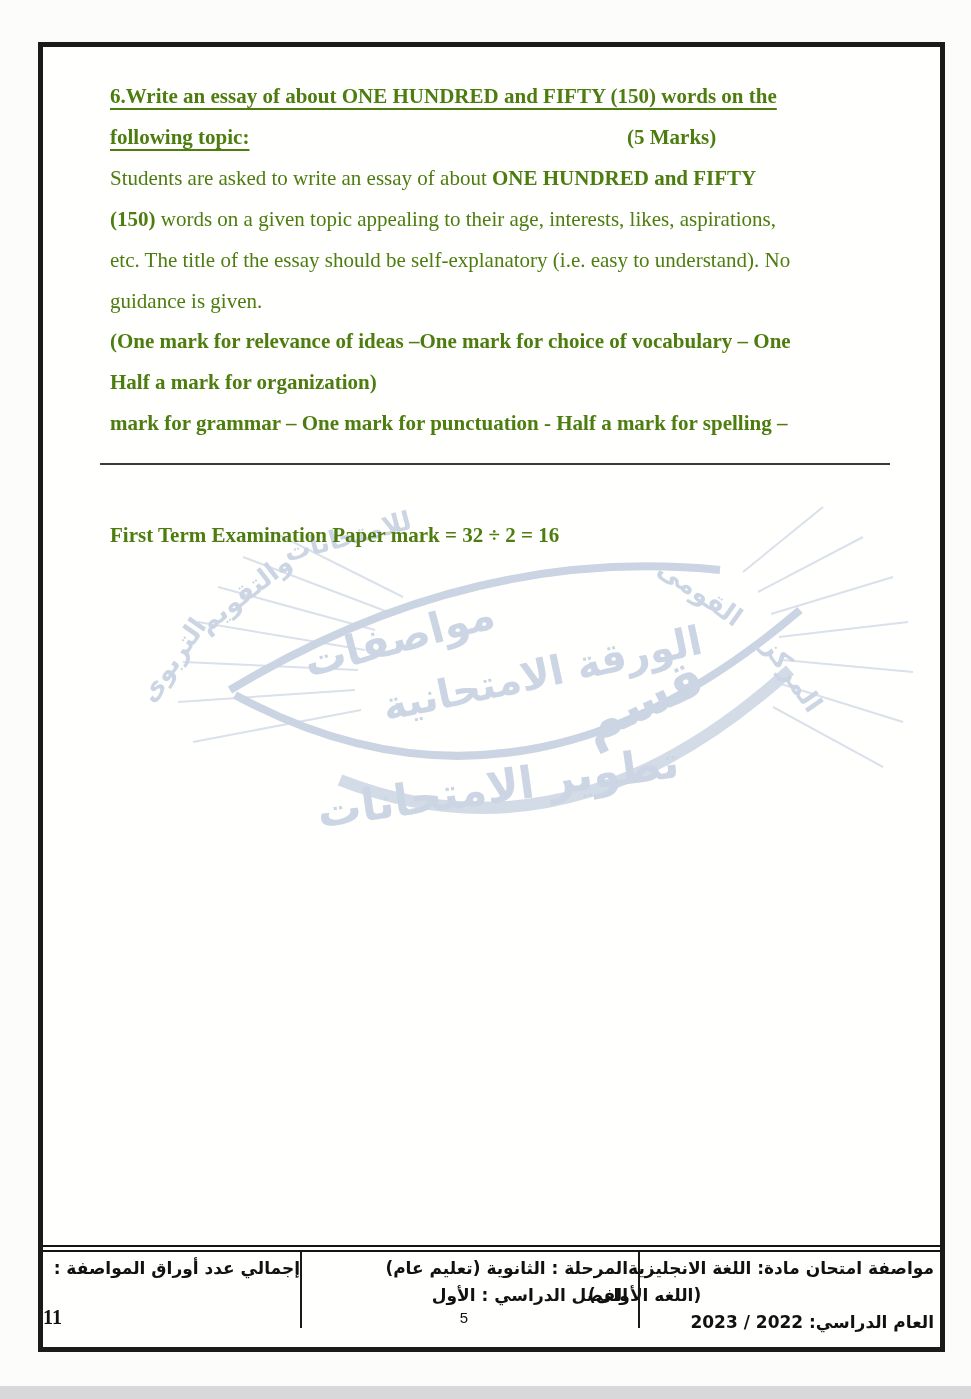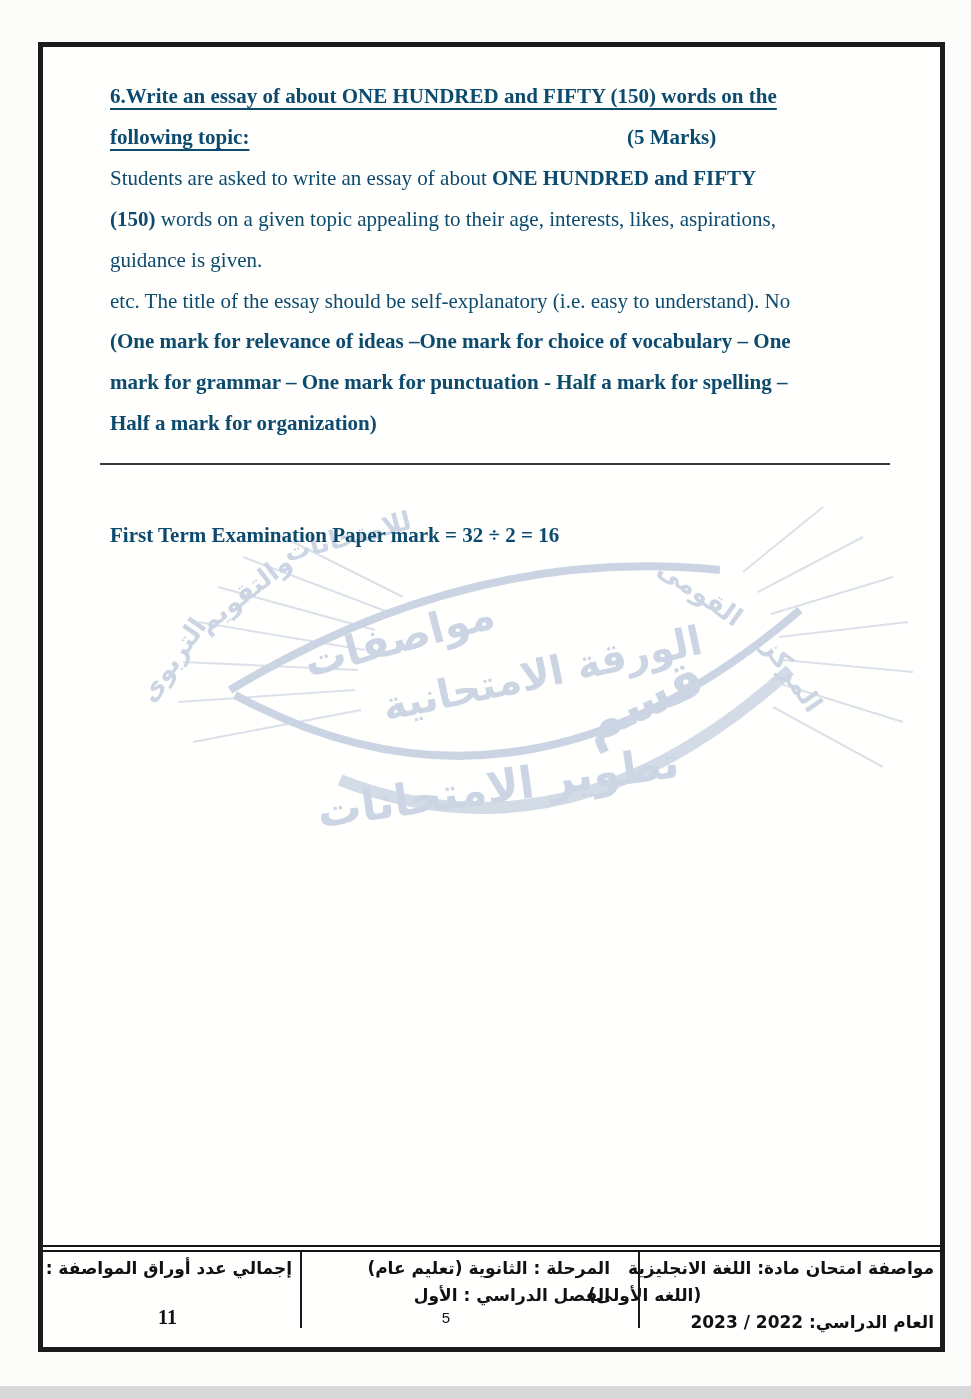--- a/index.html
+++ b/index.html
@@ -7,21 +7,21 @@
     width:971px;height:1399px;position:relative;
     background:#fcfcfb;overflow:hidden;
     font-family:"Liberation Serif", serif;
     color:#161616;
   }
   .page-frame{
     position:absolute;left:38px;top:42px;width:907px;height:1310px;
     box-sizing:border-box;border:5px solid #1b1b1b;background:#fffffe;
   }
   
-  .eng{font-family:"Liberation Serif", serif;font-size:21px;color:#0c4a6e;}
+  .eng{font-family:"Liberation Serif", serif;font-size:21px;color:#4d7c0f;}
   .tline{display:block;height:41px;line-height:41px;white-space:nowrap;}
   .b{font-weight:bold;}
   .u{text-decoration:underline;text-decoration-thickness:2px;text-underline-offset:5px;}
   .heading{position:absolute;left:67px;top:29px;width:790px;}
   .heading .row2{position:relative;}
   .marks{position:absolute;left:517px;top:0;}
   .para1{position:absolute;left:67px;top:111px;width:790px;}
   .para2{position:absolute;left:67px;top:274px;width:790px;}
   .divider{position:absolute;left:57px;top:416px;width:790px;height:2px;background:#3a3a3a;}
   .formula{position:absolute;left:67px;top:468px;text-align:right;}
@@ -30,24 +30,24 @@
   .wm text{font-family:"DejaVu Sans", sans-serif;font-weight:bold;}
   
   .footer{
     position:absolute;left:0;bottom:0;width:897px;height:95px;
     border-top:7px double #141414;background:transparent;
     font-family:"DejaVu Sans", sans-serif;font-size:17px;font-weight:bold;color:#111;
   }
   .footer .cell{position:absolute;top:0;line-height:27px;padding-top:3px;box-sizing:border-box;}
   .cell-subject{right:0;width:352px;text-align:right;padding-right:6px;direction:rtl;}
   .cell-subject .c{text-align:left;padding-right:0;}
-  .cell-stage{right:320px;width:338px;text-align:right;padding-right:10px;direction:rtl;}
-  .cell-total{right:640px;width:257px;text-align:right;padding-right:8px;direction:rtl;}
+  .cell-stage{right:302px;width:338px;text-align:right;padding-right:10px;direction:rtl;}
+  .cell-total{right:640px;width:257px;text-align:right;direction:rtl;}
   .total-value{
-    text-align:center;padding-right:0;margin-top:22px;
+    text-align:left;padding-right:0;margin-top:22px;
     font-family:"Liberation Serif", serif;font-size:20px;
   }
   .vdiv{position:absolute;top:0;width:2px;height:76px;background:#1a1a1a;}
   .vdiv1{left:257px;}
   .vdiv2{left:595px;}
   .pgnum{
     text-align:center;padding-right:0;font-weight:normal;font-size:15px;line-height:17px;
     font-family:"Liberation Sans", sans-serif;
   }
   .scan-strip{position:absolute;left:0;top:1386px;width:971px;height:13px;background:#d8d8da;}
@@ -102,28 +102,28 @@
     </span>
   </div>
 
   <div class="para1 eng">
     <span class="tline">
       <span>Students are asked to write an essay of about </span><span class="b">ONE HUNDRED and FIFTY</span>
     </span>
     <span class="tline">
       <span class="b">(150)</span><span> words on a given topic appealing to their age, interests, likes, aspirations,</span>
     </span>
+    <span class="tline">etc. The title of the essay should be self-explanatory (i.e. easy to understand).  No</span>
     <span class="tline">guidance is given.</span>
-    <span class="tline">etc. The title of the essay should be self-explanatory (i.e. easy to understand).  No</span>
   </div>
 
   <div class="para2 eng b">
     <span class="tline">(One mark for relevance of ideas –One mark for choice of vocabulary – One</span>
+    <span class="tline">Half a mark for organization)</span>
     <span class="tline">mark for grammar – One mark for punctuation - Half a mark for spelling –</span>
-    <span class="tline">Half a mark for organization)</span>
   </div>
 
   <div class="divider"></div>
 
   <div class="formula eng b tline">First Term Examination Paper mark = 32 ÷ 2 = 16</div>
 
   <div class="footer">
     <div class="cell cell-subject" dir="rtl">
       <div>مواصفة امتحان مادة:  اللغة الانجليزية</div>
       <div class="c">(اللغه الأولى)</div>

